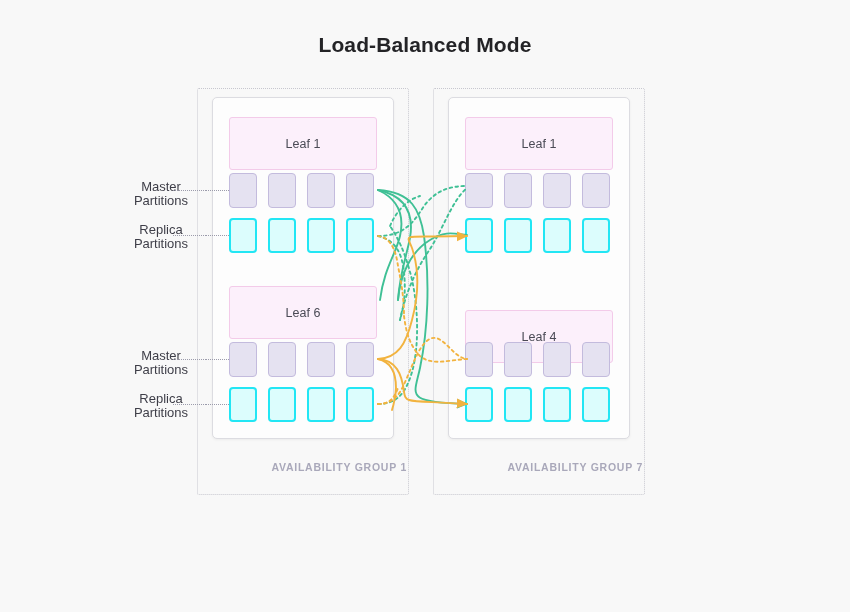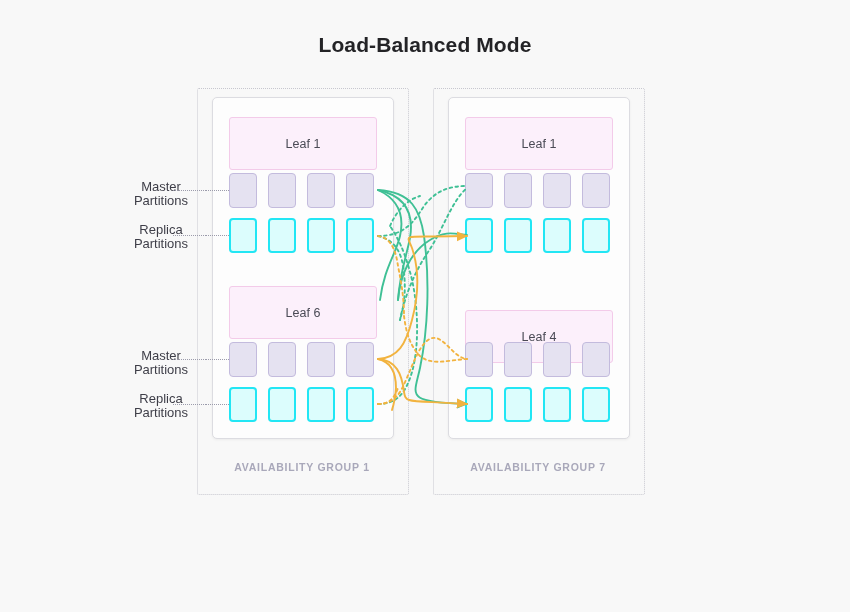--- a/index.html
+++ b/index.html
@@ -37,21 +37,21 @@
     border: 1px dotted #c7c7cf;
     border-radius: 2px;
     background: transparent;
   }
   #ag1-frame { left: 197px; top: 88px; width: 210px; height: 405px; }
   #ag2-frame { left: 433px; top: 88px; width: 210px; height: 405px; }
 
   .ag-caption {
     position: absolute;
     width: 210px;
-    text-align: center;
+    text-align: right;
     font-size: 10.5px;
     font-weight: bold;
     letter-spacing: 0.75px;
     color: #a9a8ba;
     top: 461px;
   }
   #ag1-caption { left: 197px; }
   #ag2-caption { left: 433px; }
 
   

